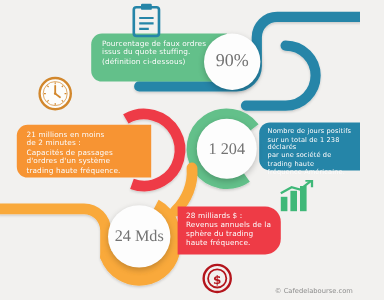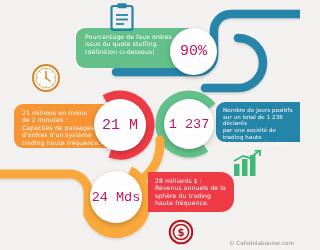--- a/index.html
+++ b/index.html
@@ -46,22 +46,22 @@
     padding:5px 5px 0 7px;font-size:6.1px;
   }
 
   
   .kpi{
     position:absolute;
     border-radius:50%;
     background:#fdfdfd;
     box-shadow:0 2px 5px rgba(0,0,0,.22);
     display:flex;align-items:center;justify-content:center;
-    color:#be185d;
-    font-family:Liberation Mono, monospace;
+    color:#737373;
+    font-family:Liberation Serif, serif;
     font-weight:400;
   }
   .kpi.k90   {left:170px;top:28px; width:47px;height:47px;font-size:15px;}
   .kpi.k21   {left:94px; top:99px; width:52px;height:52px;font-size:15px;}
   .kpi.k1237 {left:164px;top:99px; width:50px;height:50px;font-size:13.5px;}
   .kpi.k28   {left:90px; top:171px;width:52px;height:52px;font-size:13.5px;}
 
   
   .icon{position:absolute;}
   #clipboard-icon{left:109px;top:2px;}
@@ -128,22 +128,21 @@
 sur un total de 1 238  déclarés
 par une société de trading haute
 fréquence Américaine.</div>
 
   <div class="callout red">28 milliards $ :
 Revenus annuels de la
 sphère du trading
 haute fréquence.</div>
 
   <div class="kpi k90">90%</div>
-  <div class="kpi k21">21 M</div>
-  <div class="kpi k1237">1 237</div>
+  <div class="kpi k1237">1 204</div>
   <div class="kpi k28">24 Mds</div>
 
   <span class="icon" id="clipboard-icon">
     <svg width="26" height="30" viewBox="0 0 26 30">
       <rect x="2.5" y="4" width="21" height="24" rx="2.2" fill="none" stroke="#2585a8" stroke-width="2.2"></rect>
       <rect x="8.5" y="1.2" width="9" height="5" rx="1" fill="#2585a8"></rect>
       <line x1="7" y1="13" x2="19" y2="13" stroke="#2585a8" stroke-width="1.8"></line>
       <line x1="7" y1="17.5" x2="19" y2="17.5" stroke="#2585a8" stroke-width="1.8"></line>
       <line x1="7" y1="22" x2="15" y2="22" stroke="#2585a8" stroke-width="1.8"></line>
     </svg>

